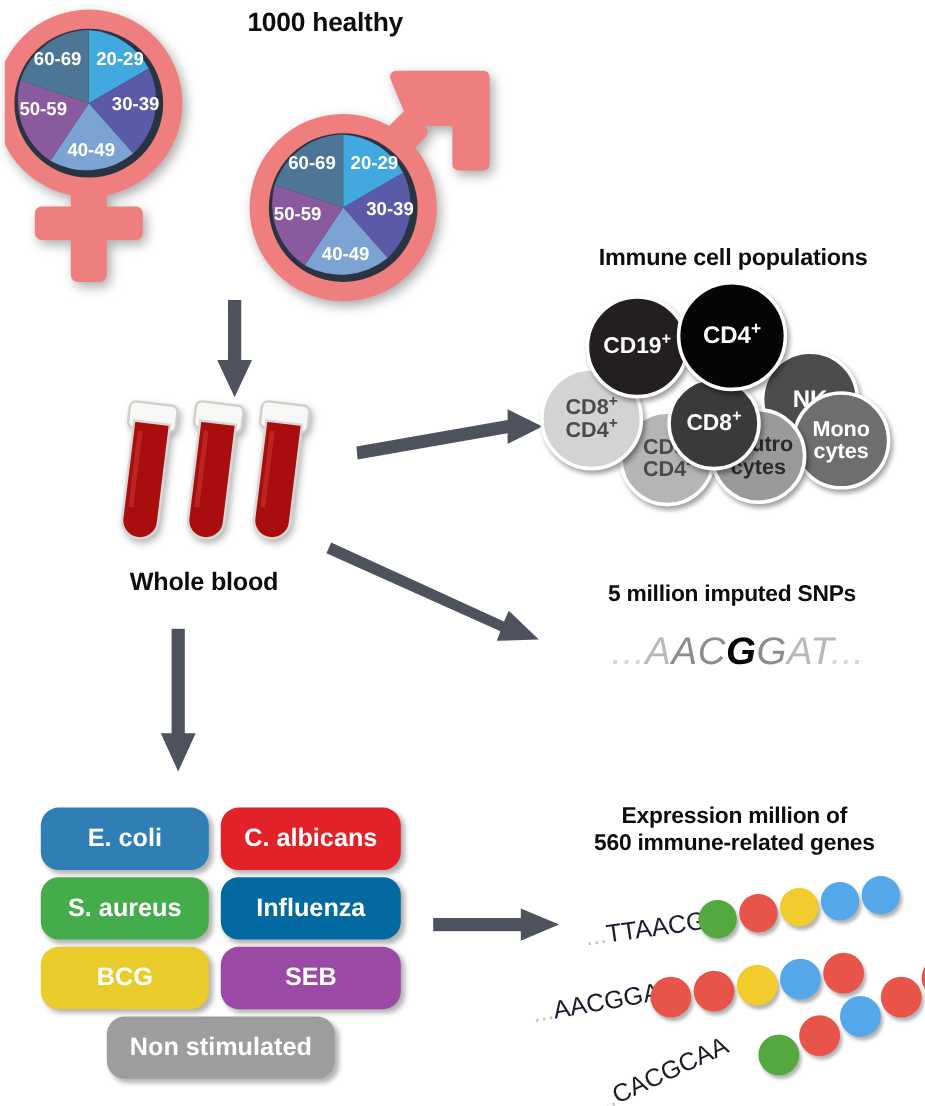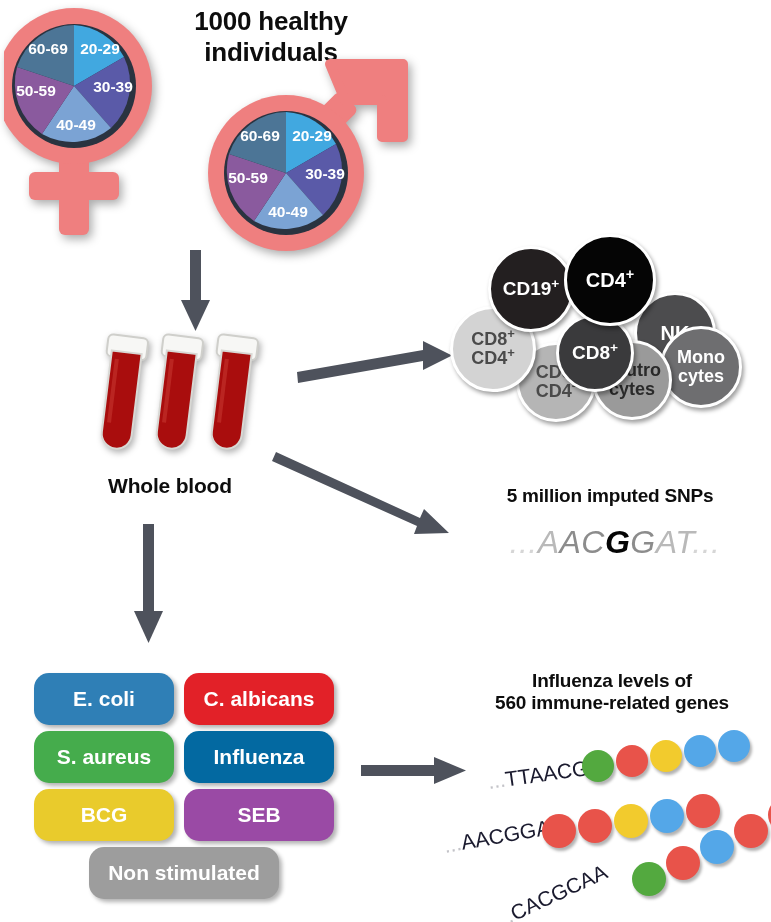--- a/index.html
+++ b/index.html
@@ -4,21 +4,21 @@
 <style>
   html,body{margin:0;padding:0;background:#ffffff;}
   body{width:771px;height:922px;position:relative;overflow:hidden;
        font-family:"Liberation Sans","DejaVu Sans",sans-serif;}
   .stage{position:absolute;left:0;top:0;width:771px;height:922px;}
   .abs{position:absolute;}
 
   
   .heading{font-weight:bold;color:#0d0d0d;text-align:center;line-height:1.18;
            letter-spacing:-0.2px;}
-  #title-individuals{left:168px;top:6px;width:206px;font-size:26px;}
+  #title-individuals{left:168px;top:6px;width:206px;font-size:22px;}
   #title-immune{left:455px;top:204px;width:312px;font-size:19.5px;}
   #title-snps{left:460px;top:485px;width:300px;font-size:19px;}
   #title-expression{left:455px;top:670px;width:314px;font-size:19px;}
   #label-wholeblood{left:70px;top:474px;width:200px;font-size:21px;}
 
   
   .gender{filter:drop-shadow(3px 4px 5px rgba(0,0,0,0.33));}
   #female-symbol{left:4px;top:4px;width:190px;height:235px;}
   #male-symbol{left:198px;top:58px;width:220px;height:200px;}
 
@@ -65,21 +65,20 @@
            transform-origin:left center;}
   .seqtext .lead{color:#c3c3c8;}
 </style>
 </head>
 <body>
 
 <div class="stage">
 
   <div class="abs heading" id="title-individuals">
     <div>1000 healthy</div>
-    <div>individuals</div>
   </div>
 
   <div class="abs gender" id="female-symbol">
     <svg width="190" height="235" viewBox="0 0 190 235">
       <g>
         <rect x="55" y="145" width="30" height="86" rx="6" fill="#ef7f7f"></rect>
         <rect x="25" y="168" width="90" height="28" rx="6" fill="#ef7f7f"></rect>
         <circle cx="70" cy="82" r="78" fill="#ef7f7f"></circle>
       </g>
       <circle cx="70" cy="82" r="62" fill="#2a3340"></circle>
@@ -161,20 +160,21 @@
       </g>
       <g transform="rotate(7 140 20)">
         <rect x="122" y="6" width="40" height="22" rx="5" fill="#f7f7f5" stroke="#cfcfcb" stroke-width="2"></rect>
         <path d="M127 22 h30 v82 a15 15 0 0 1 -30 0 Z" fill="#a90d0d" stroke="#d8d8d4" stroke-width="2"></path>
         <rect x="131" y="30" width="4" height="64" fill="#c93b33" opacity="0.55"></rect>
       </g>
     </svg>
   </div>
   <div class="abs heading" id="label-wholeblood">Whole blood</div>
 
+  <div class="abs heading" id="title-immune">Immune cell populations</div>
   <div class="abs" id="immune-cells">
       <div class="cell" style="left: 36px; top: 14px; width: 86px; height: 86px; background: rgb(35, 31, 32); color: rgb(255, 255, 255); font-size: 19px; z-index: 6;">
         <div>
           <span>CD19<sup class="sup">+</sup></span>
         </div>
       </div>
       <div class="cell" style="left: 112px; top: 2px; width: 92px; height: 92px; background: rgb(5, 5, 5); color: rgb(255, 255, 255); font-size: 20px; z-index: 8;">
         <div>
           <span>CD4<sup class="sup">+</sup></span>
         </div>
@@ -238,21 +238,21 @@
       </div>
       <div class="stim" style="left: 150px; top: 116px; width: 150px; height: 52px; background: rgb(154, 74, 165);">
         <span>SEB</span>
       </div>
       <div class="stim" style="left: 55px; top: 174px; width: 190px; height: 52px; background: rgb(157, 157, 157);">
         <span>Non stimulated</span>
       </div>
     </div>
 
   <div class="abs heading" id="title-expression">
-    <div>Influenza levels of</div>
+    <div>Expression million of</div>
     <div>560 immune-related genes</div>
   </div>
   <div class="abs" id="expression">
       <div class="seqtext" style="left: 38px; top: 44px; transform: rotate(-8deg);"><span class="lead">...</span><span>TTAACGG</span></div>
       <div class="bead" style="left: 132px; top: 24px; width: 32px; height: 32px; background: rgb(83, 169, 63);"></div>
       <div class="bead" style="left: 166px; top: 19px; width: 32px; height: 32px; background: rgb(232, 83, 74);"></div>
       <div class="bead" style="left: 200px; top: 14px; width: 32px; height: 32px; background: rgb(242, 203, 45);"></div>
       <div class="bead" style="left: 234px; top: 9px; width: 32px; height: 32px; background: rgb(84, 167, 232);"></div>
       <div class="bead" style="left: 268px; top: 4px; width: 32px; height: 32px; background: rgb(84, 167, 232);"></div>
       <div class="seqtext" style="left: -6px; top: 108px; transform: rotate(-10deg);"><span class="lead">...</span><span>AACGGAT</span></div>

